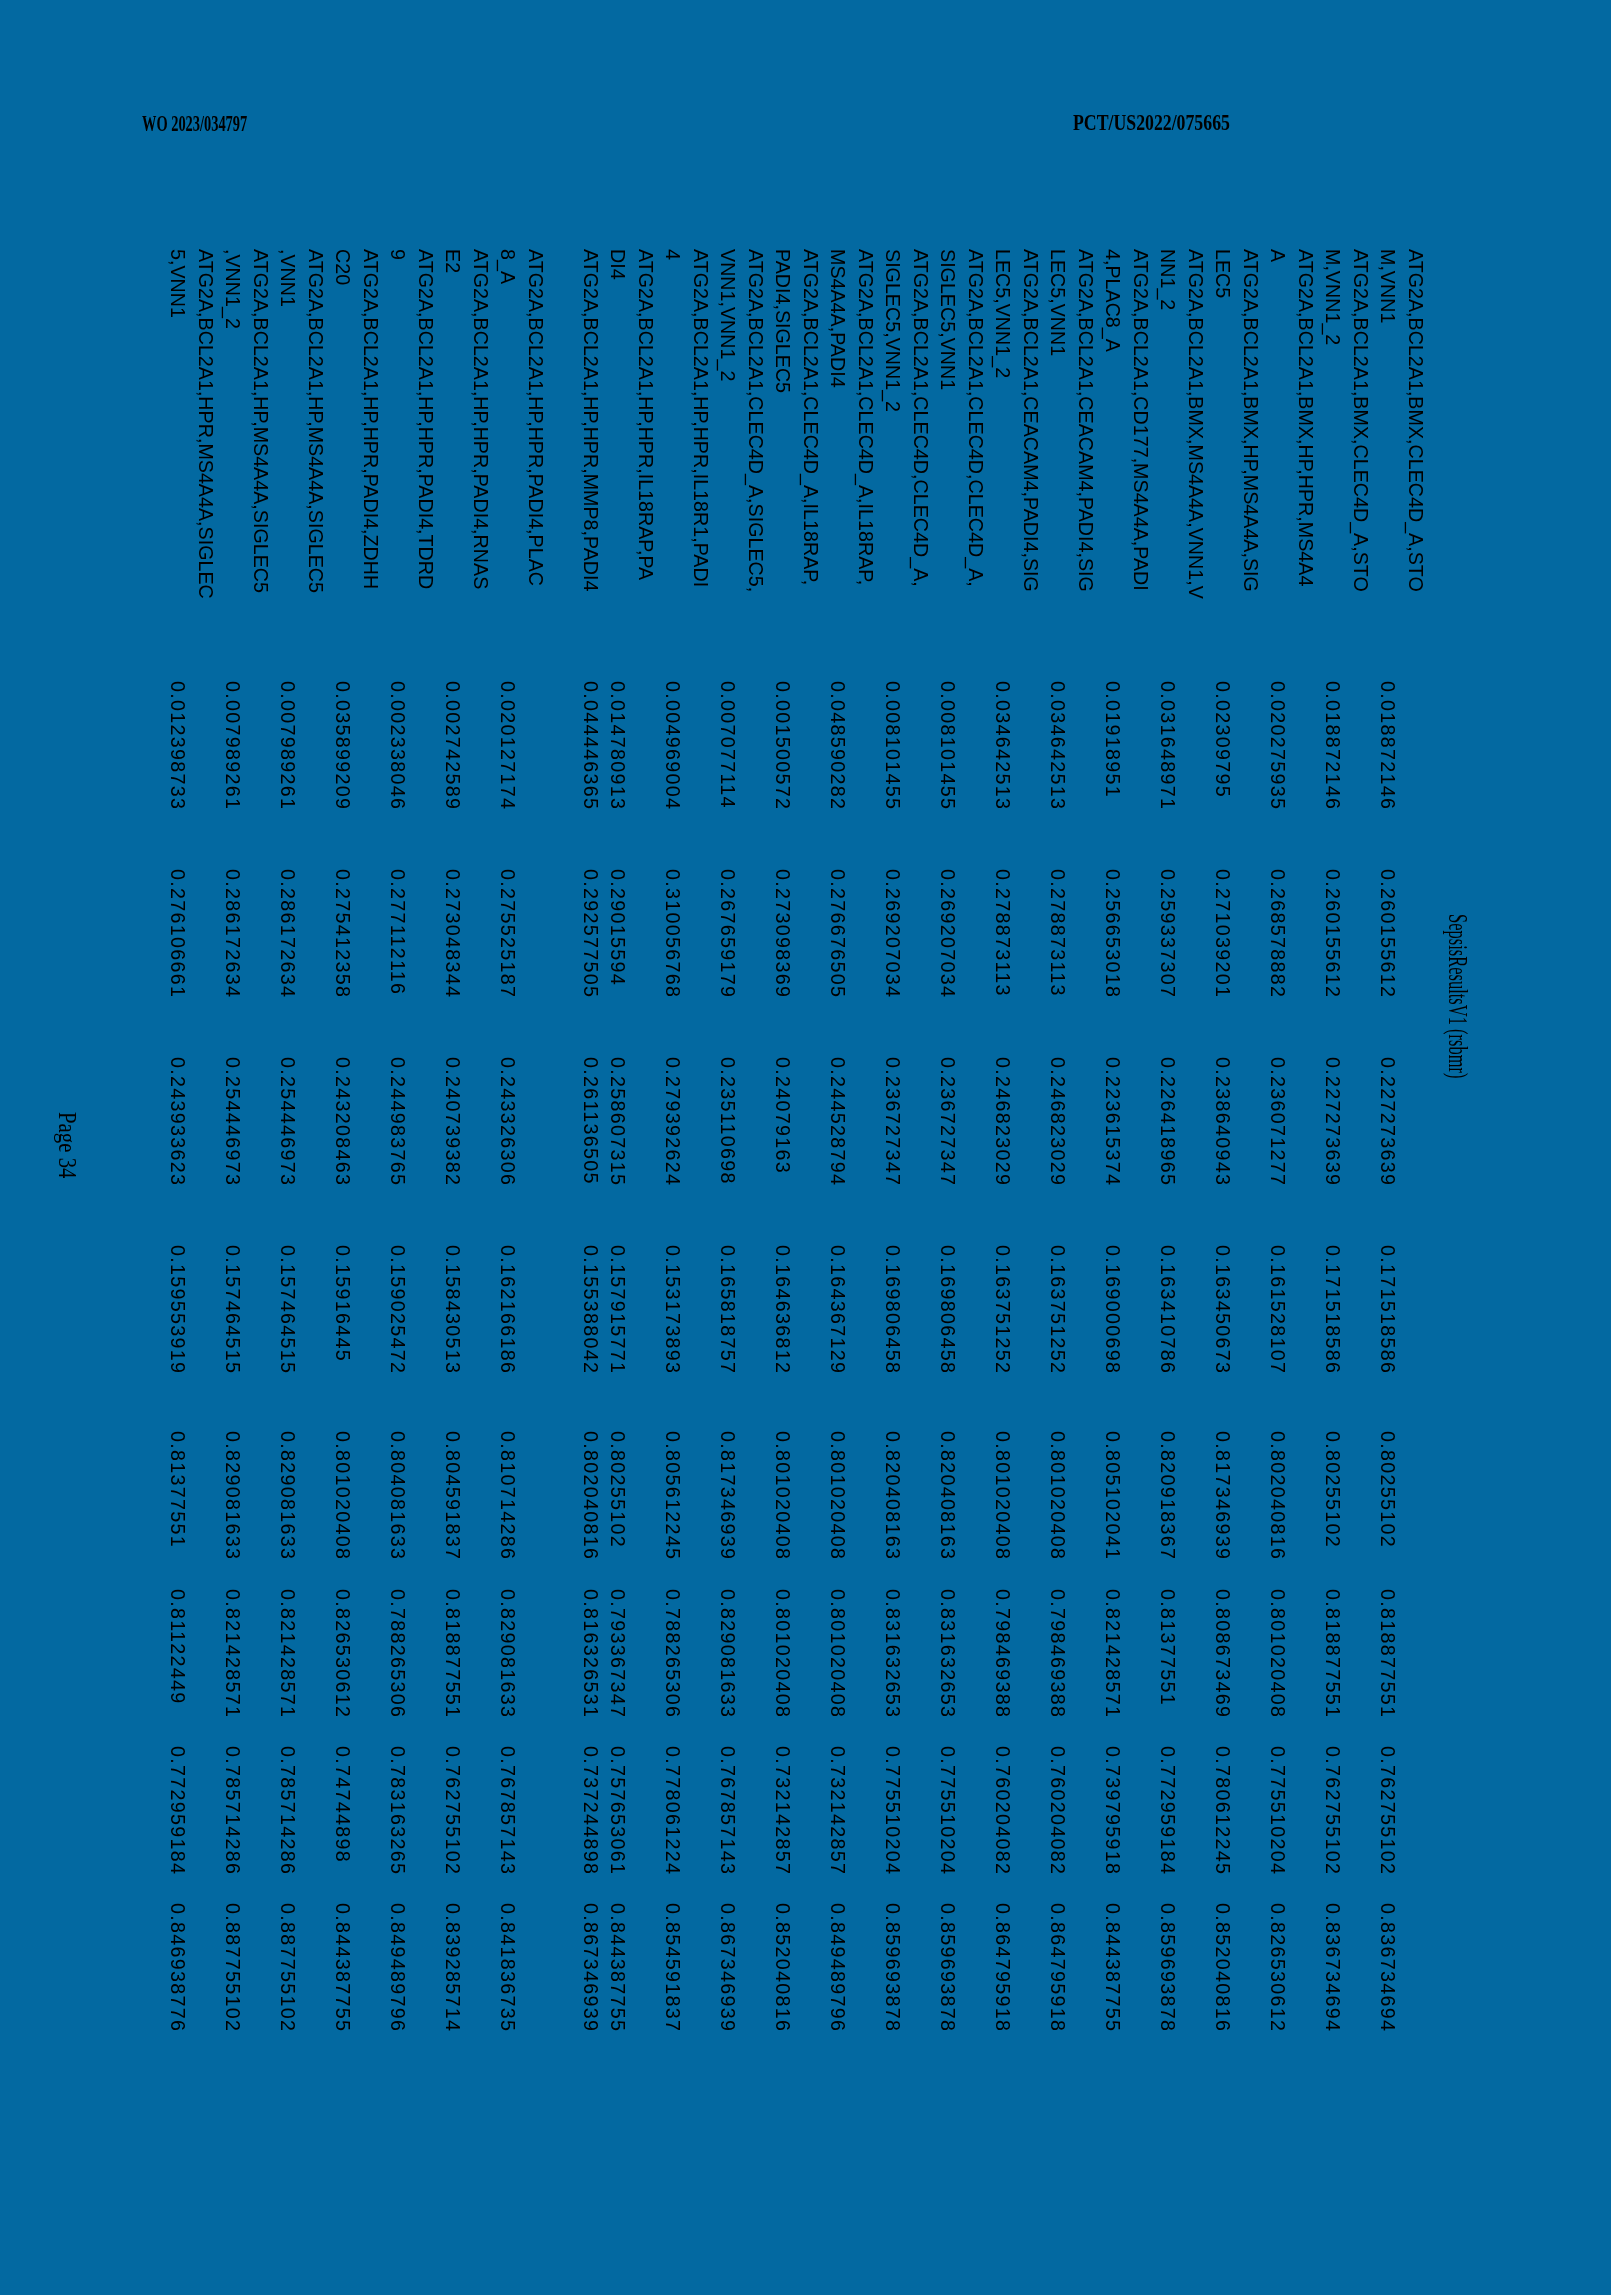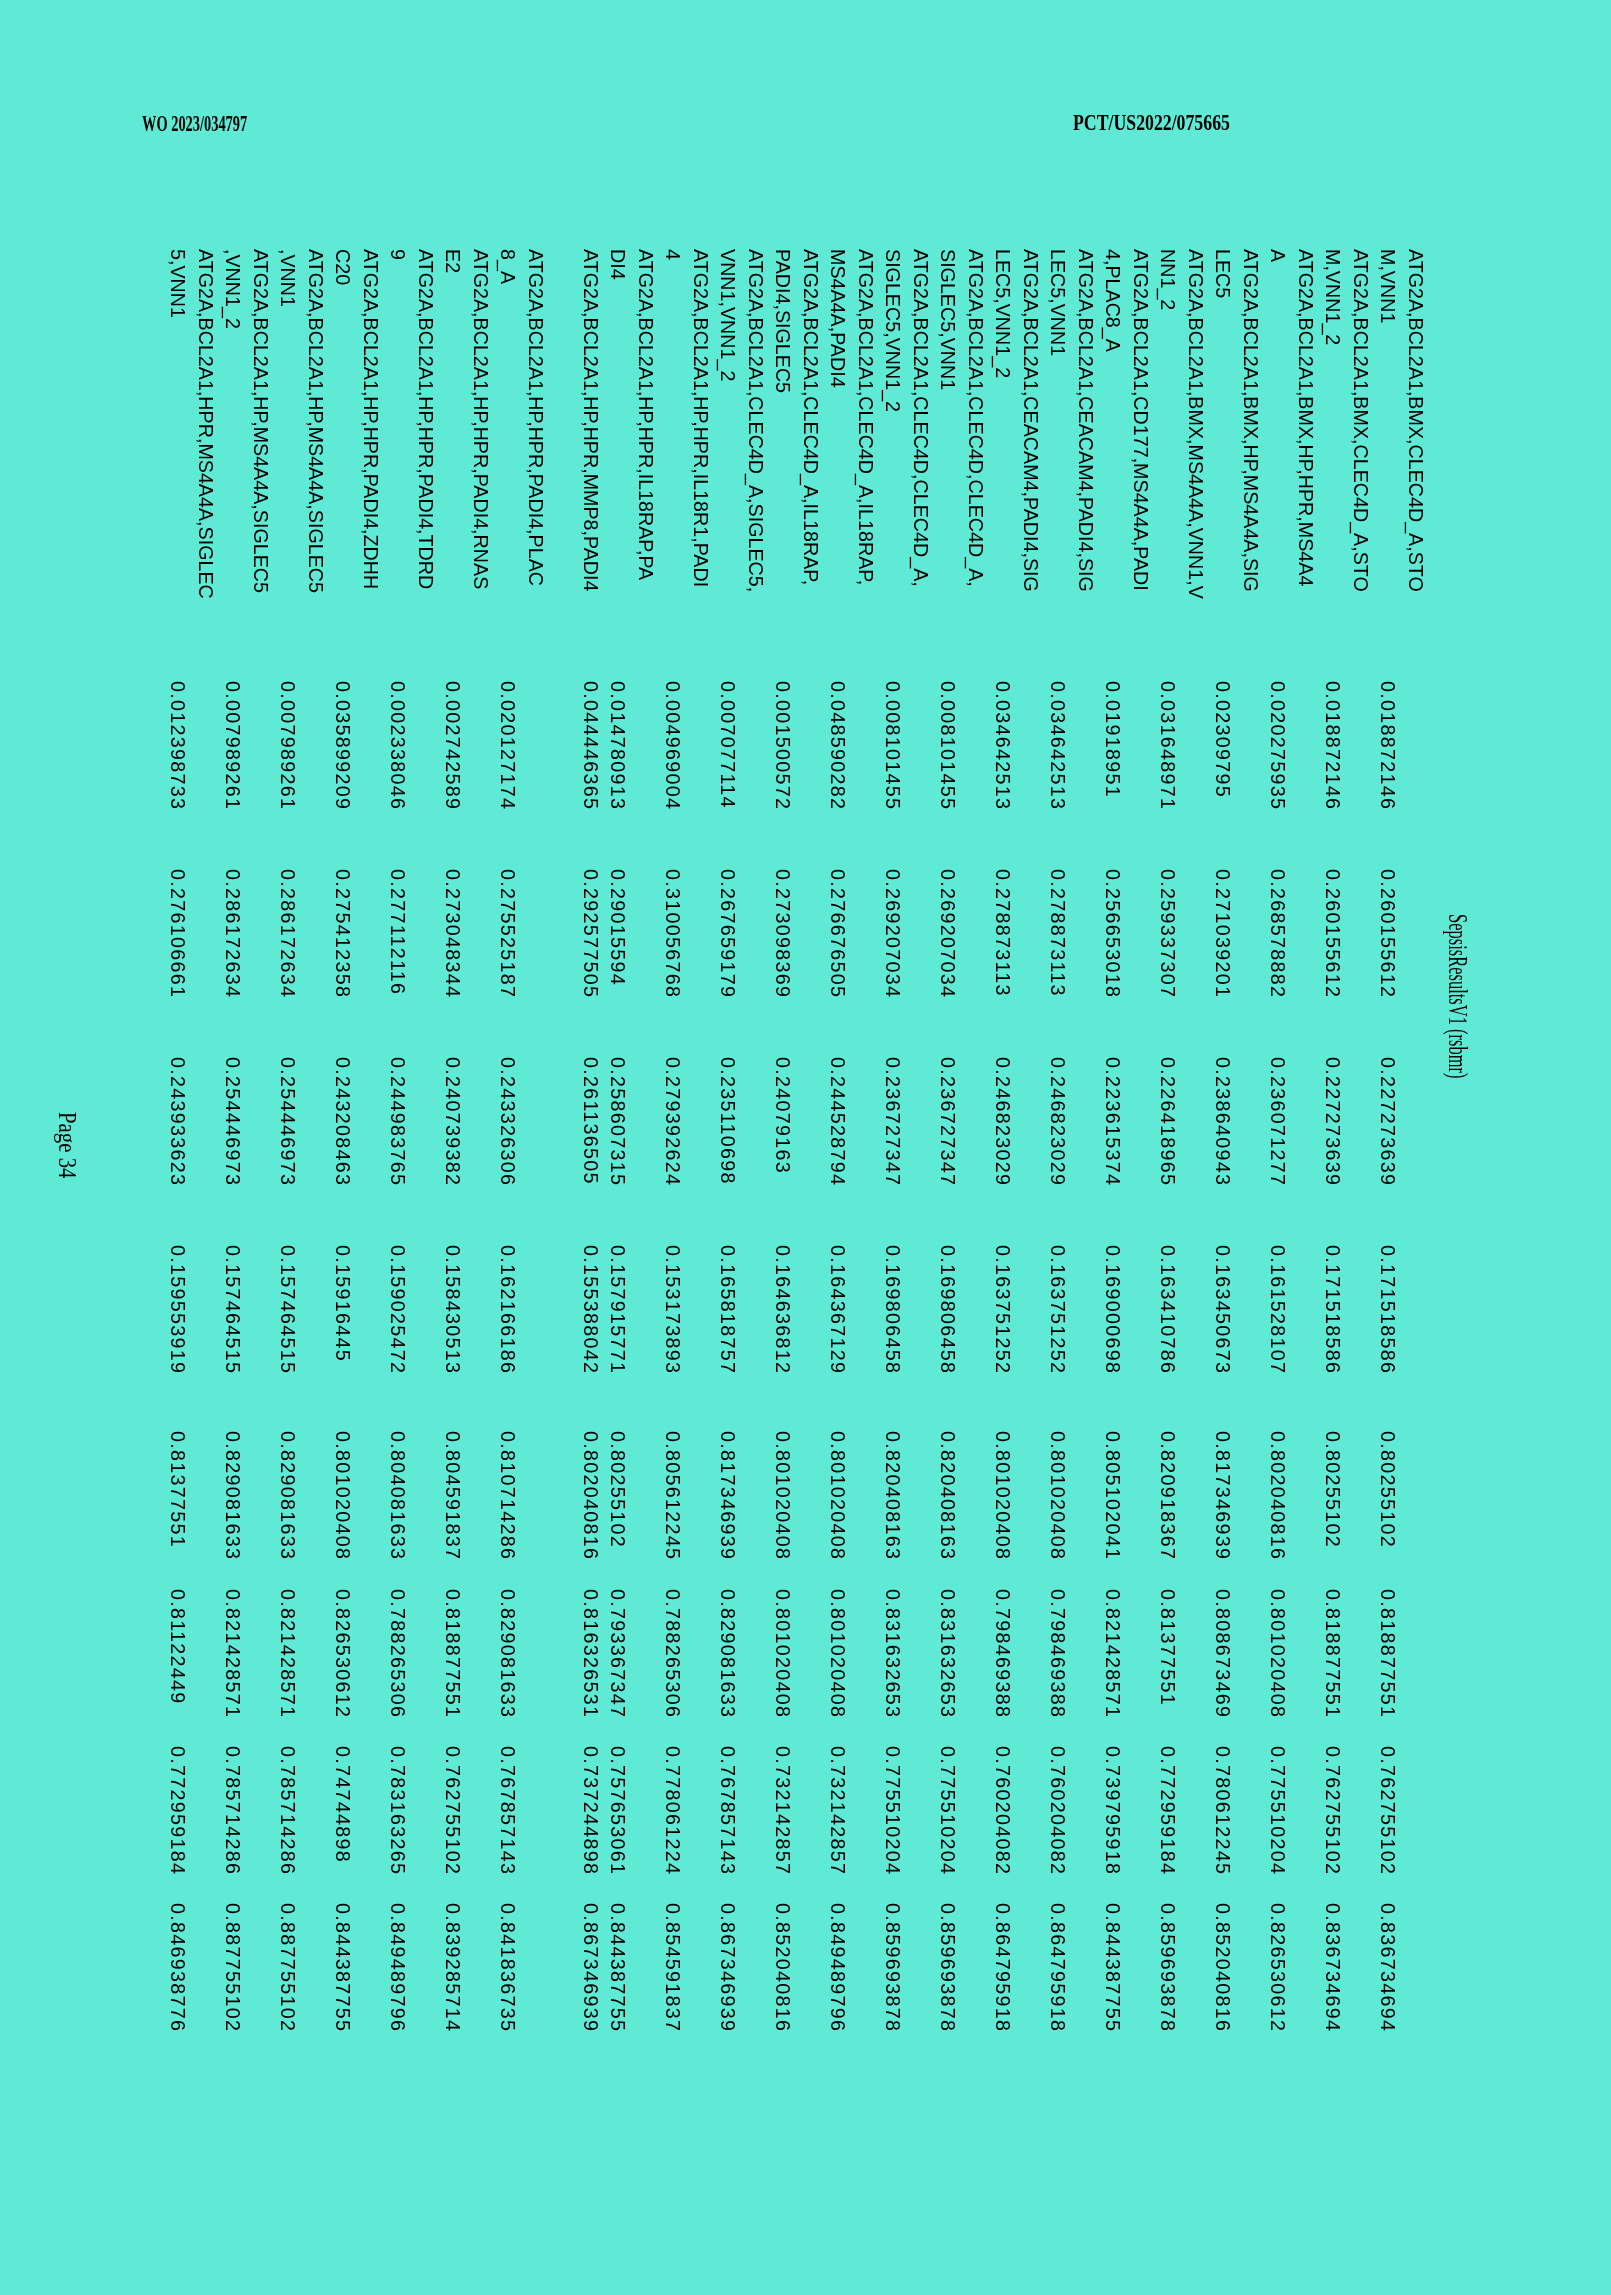--- a/index.html
+++ b/index.html
@@ -1,20 +1,20 @@
 <!DOCTYPE html>
 <html style="font-size:10.5px"><head>
 <meta charset="utf-8">
 <style>
   html,body { margin:0; padding:0; background:#888; }
   .page {
     position: relative;
     width: 1612px;
     height: 2295px;
-    background: #5eead4;
+    background: #0369a1;
     overflow: hidden;
     font-family: "Liberation Sans", sans-serif;
     color: #000;
   }
   
   .hdr {
     position: absolute;
     font-family: "Liberation Serif", serif;
     font-weight: bold;
     font-size: 24px;

